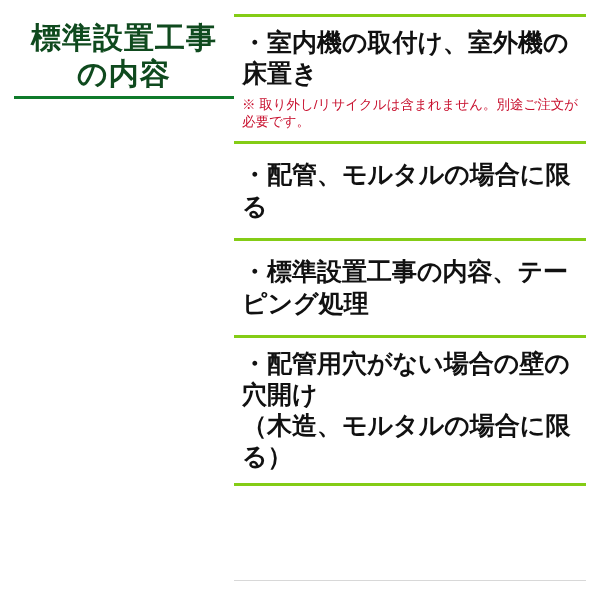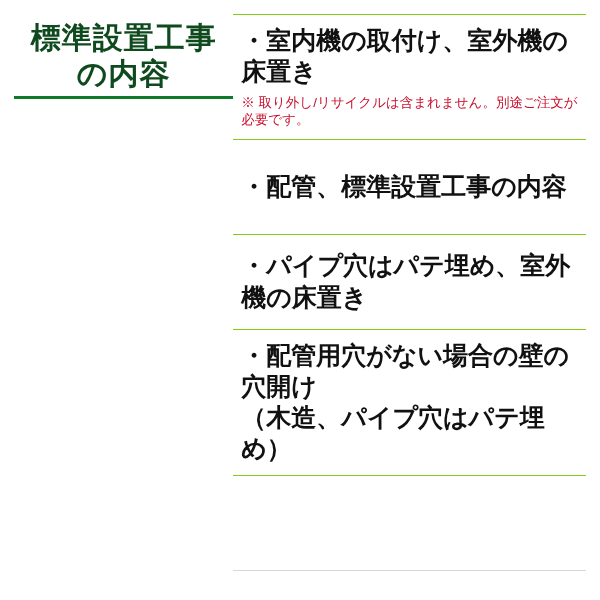--- a/index.html
+++ b/index.html
@@ -35,21 +35,21 @@
     border-bottom: 3px solid #0f7a2a;
     padding: 0 6px 4px 6px;
     line-height: 1.2;
   }
   .list {
     display: flex;
     flex-direction: column;
     flex: 1 1 auto;
   }
   .row {
-    border-top: 1px solid #84cc16;
+    border-top: 3px solid #84cc16;
     padding: 10px 6px 10px 8px;
     display: flex;
     flex-direction: column;
     justify-content: center;
   }
   .row:last-child {
     border-bottom: 1px solid #d8d8d8;
   }
   .row-main {
     font-size: 25px;
@@ -85,30 +85,30 @@
 
   <div class="list">
 
     <div class="row r1">
       <div class="row-main">・室内機の取付け、室外機の床置き</div>
       <div class="row-note">※ 取り外し/リサイクルは含まれません。別途ご注文が必要です。</div>
     </div>
 
 
     <div class="row r3">
-      <div class="row-main">・配管、標準設置工事の内容</div>
+      <div class="row-main">・配管、モルタルの場合に限る</div>
     </div>
 
     <div class="row r4">
-      <div class="row-main">・パイプ穴はパテ埋め、室外機の床置き</div>
+      <div class="row-main">・標準設置工事の内容、テーピング処理</div>
     </div>
 
     <div class="row r5">
       <div class="row-main">・配管用穴がない場合の壁の穴開け
-（木造、パイプ穴はパテ埋め）</div>
+（木造、モルタルの場合に限る）</div>
     </div>
 
     <div class="row r6">
       
     </div>
 
   </div>
 </div>
 
 </body></html>

